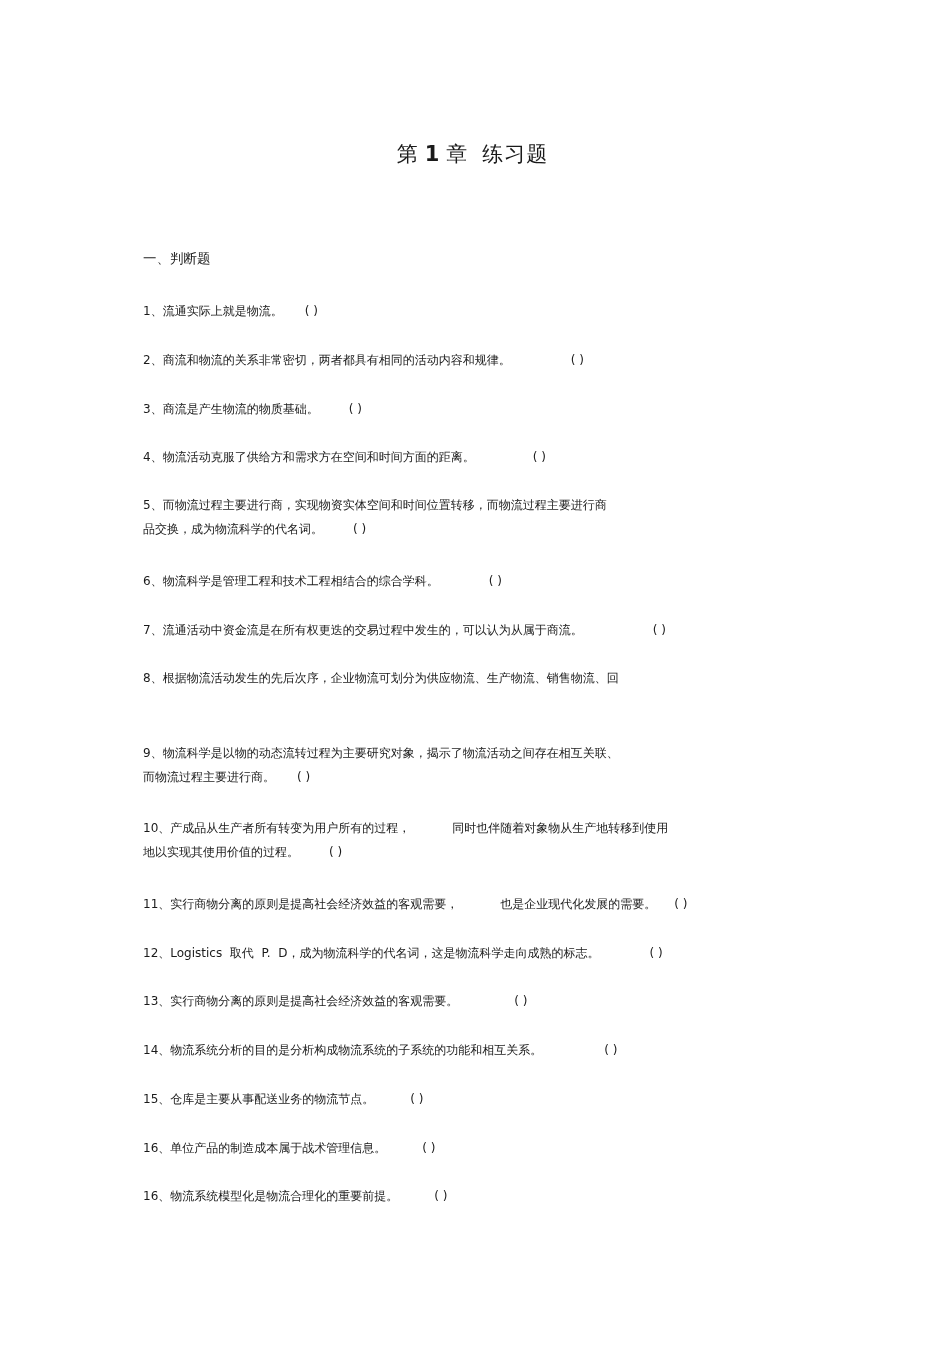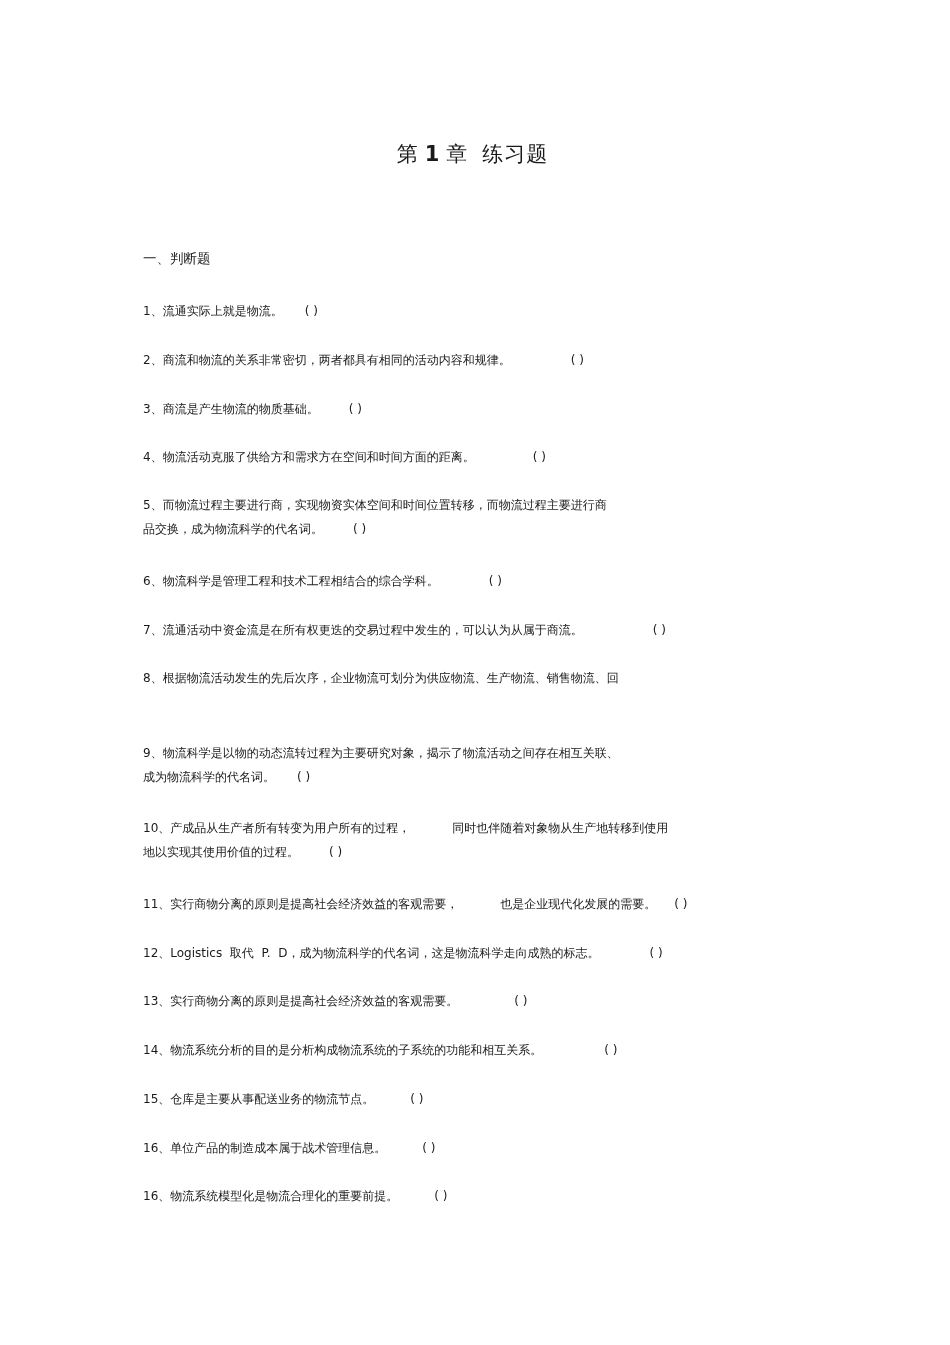--- a/index.html
+++ b/index.html
@@ -50,21 +50,21 @@
 <div class="q" style="top:618px">
   <span>7、</span><span>流通活动中资金流是在所有权更迭的交易过程中发生的，可以认为从属于商流。</span><span class="bracket" style="margin-left:70px">(    )</span>
 </div>
 
 <div class="q" style="top:666px">
   <div><span>8、</span><span>根据物流活动发生的先后次序，企业物流可划分为供应物流、生产物流、销售物流、回</span></div>
 </div>
 
 <div class="q" style="top:741px">
   <div><span>9、</span><span>物流科学是以物的动态流转过程为主要研究对象，揭示了物流活动之间存在相互关联、</span></div>
-  <div><span>成为物流科学的代名词。</span><span class="bracket" style="margin-left:22px">(    )</span></div>
+  <div><span>而物流过程主要进行商。</span><span class="bracket" style="margin-left:22px">(    )</span></div>
 </div>
 
 <div class="q" style="top:816px">
   <div><span>10、</span><span>产成品从生产者所有转变为用户所有的过程，</span><span style="margin-left:42px">同时也伴随着对象物从生产地转移到使用</span></div>
   <div><span>地以实现其使用价值的过程。</span><span class="bracket" style="margin-left:30px">(    )</span></div>
 </div>
 
 <div class="q" style="top:892px">
   <span>11、</span><span>实行商物分离的原则是提高社会经济效益的客观需要，</span><span style="margin-left:42px">也是企业现代化发展的需要。</span><span class="bracket" style="margin-left:18px">(    )</span>
 </div>

